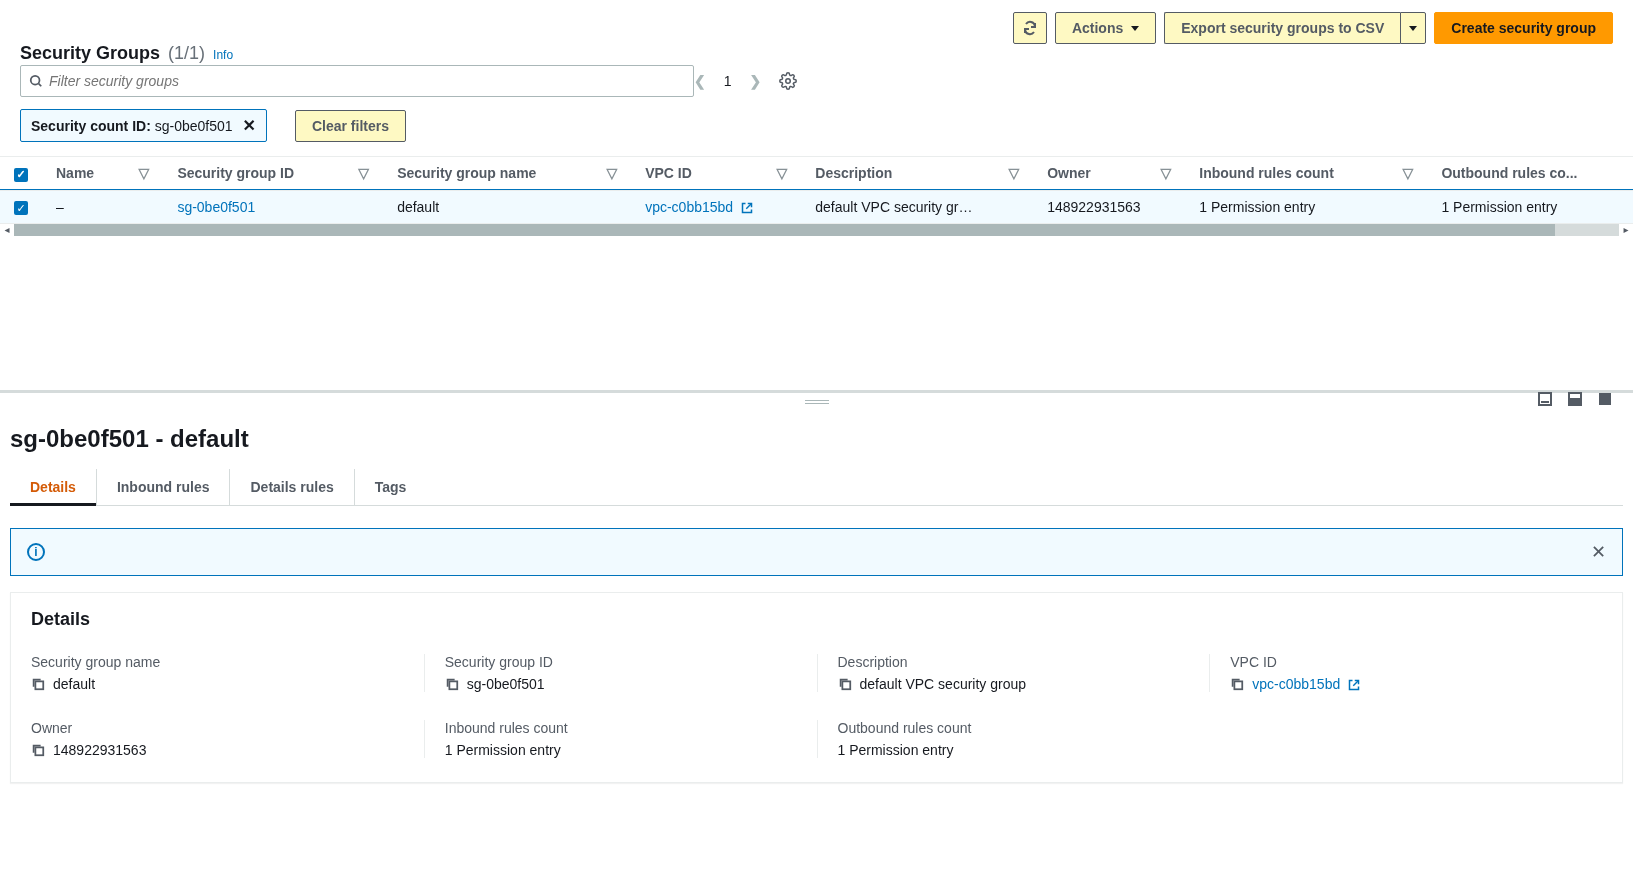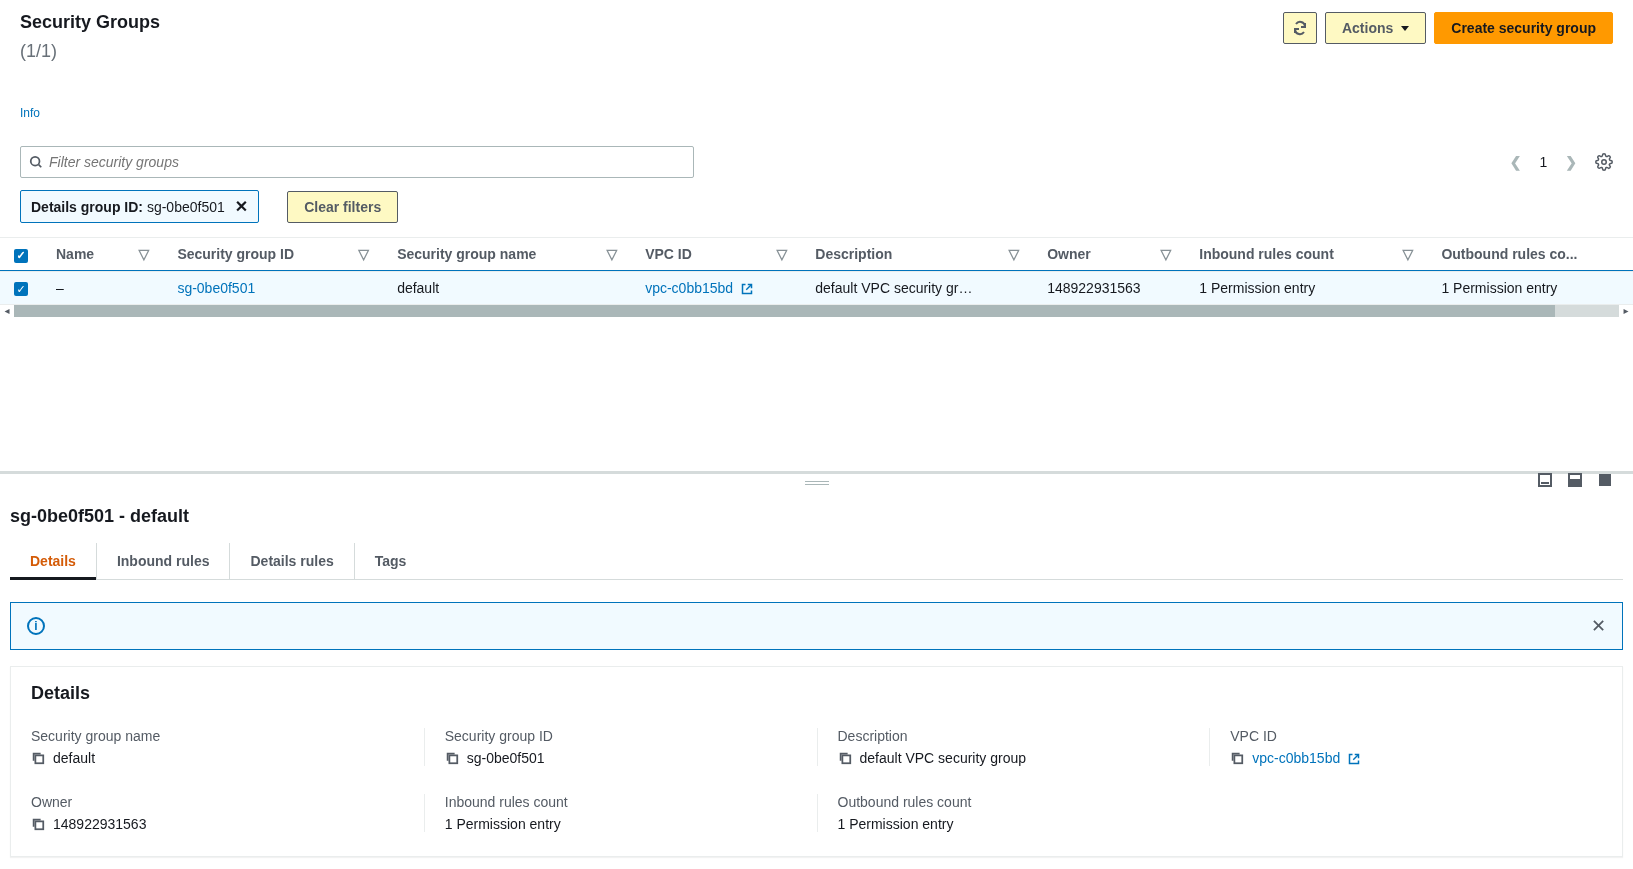--- a/index.html
+++ b/index.html
@@ -4,21 +4,21 @@
 <style>
   * { box-sizing: border-box; margin: 0; padding: 0; }
   body {
     font-family: "Amazon Ember", "Helvetica Neue", Arial, sans-serif;
     font-size: 14px;
     color: #16191f;
     background: #ffffff;
   }
   .top-panel { padding: 12px 20px 0 20px; }
   .header-row { display: flex; justify-content: space-between; align-items: flex-start; }
-  .title-group { display: flex; align-items: baseline; gap: 8px; flex-direction: column; }
+  .title-group { display: flex; align-items: baseline; gap: 8px; }
   .title { font-size: 18px; font-weight: 700; }
   .count { font-size: 18px; font-weight: 400; color: #687078; }
   .info-link { color: #0073bb; font-size: 12px; cursor: pointer; margin-top: 36px; }
   .actions-row { display: flex; gap: 8px; align-items: stretch; }
   .btn {
     border: 1px solid #545b64;
     background: #fef9c3;
     color: #545b64;
     border-radius: 2px;
     padding: 6px 16px;
@@ -39,21 +39,21 @@
   .btn-split { display: inline-flex; }
   .btn-split .btn:first-child { border-right: none; border-radius: 2px 0 0 2px; }
   .btn-split .btn:last-child { border-radius: 0 2px 2px 0; padding: 6px 8px; }
   .caret-down {
     width: 0; height: 0;
     border-left: 4px solid transparent;
     border-right: 4px solid transparent;
     border-top: 5px solid #16191f;
     display: inline-block;
   }
-  .search-row { margin-top: 26px; display:flex; justify-content: space-between; align-items:center; }
+  .search-row { margin-top: 1px; display:flex; align-items:center; }
   .search-box {
     display: flex; align-items: center;
     border: 1px solid #aab7b8; border-radius: 2px;
     padding: 4px 8px; width: 674px; height: 32px;
   }
   .search-box input {
     border: none; outline: none; font-size: 14px;
     color: #687078; flex: 1; margin-left: 6px;
     font-style: italic;
   }
@@ -90,21 +90,21 @@
   }
   .whitespace-area { height: 150px; background:#fff; }
   .hscroll { height:12px; background:#d5dbdb; position:relative; }
   .hscroll-thumb { position:absolute; left:0; top:0; height:12px; width:96%; background:#aab7b8; }
   .divider { height:3px; background:#d5dbdb; margin-top:4px;}
   .drag-handle { height:18px; display:flex; align-items:center; justify-content:center; color:#aab7b8; position:relative;}
   .drag-handle .lines { width:24px; border-top:1px solid #aab7b8; border-bottom:1px solid #aab7b8; height:4px;}
   .panel-controls { position:absolute; right:20px; top:-2px; display:flex; gap:14px; color:#545b64;}
   .panel-controls svg, .panel-controls span { cursor:pointer; }
   .details-panel { padding: 6px 10px 20px 10px; }
-  .detail-title { font-size:18px; font-weight:700; padding: 8px 0 16px 0;}
+  .detail-title { font-size:24px; font-weight:700; padding: 8px 0 16px 0;}
   .tabs { display:flex; border-bottom:1px solid #d5dbdb; }
   .tab {
     padding: 10px 20px; font-size:14px; font-weight:700; color:#545b64;
     cursor:pointer; position:relative;
   }
   .tab.active { color:#d45b07; }
   .tab.active::after {
     content:""; position:absolute; left:0; right:0; bottom:-1px;
     height:3px; background:#16191f;
   }
@@ -162,20 +162,28 @@
               <path d="M3 13V9h4"></path>
             <path d="M13 6a5 5 0 0 0-9-2"></path>
               <path d="M3 10a5 5 0 0 0 9 2"></path>
           </svg>
         </span>
       </button>
       <button class="btn">
         <span>Actions</span>
         <span class="caret-down"></span>
       </button>
+      <div class="btn-split">
+        <button class="btn">
+          <span>Export security groups to CSV</span>
+        </button>
+        <button class="btn">
+          <span class="caret-down"></span>
+        </button>
+      </div>
       <button class="btn primary">
         <span>Create security group</span>
       </button>
     </div>
   </div>
 
   <div class="search-row">
     <div class="search-box">
       <span>
         <svg width="14" height="14" viewBox="0 0 16 16" fill="none" stroke="#545b64" stroke-width="2">
@@ -194,21 +202,21 @@
           <circle cx="12" cy="12" r="3"></circle>
           <path d="M19.4 15a1.7 1.7 0 0 0 .34 1.87l.06.06a2 2 0 1 1-2.83 2.83l-.06-.06a1.7 1.7 0 0 0-1.87-.34 1.7 1.7 0 0 0-1 1.55V21a2 2 0 1 1-4 0v-.09a1.7 1.7 0 0 0-1-1.55 1.7 1.7 0 0 0-1.87.34l-.06.06a2 2 0 1 1-2.83-2.83l.06-.06a1.7 1.7 0 0 0 .34-1.87 1.7 1.7 0 0 0-1.55-1H3a2 2 0 1 1 0-4h.09a1.7 1.7 0 0 0 1.55-1 1.7 1.7 0 0 0-.34-1.87l-.06-.06a2 2 0 1 1 2.83-2.83l.06.06a1.7 1.7 0 0 0 1.87.34H9a1.7 1.7 0 0 0 1-1.55V3a2 2 0 1 1 4 0v.09a1.7 1.7 0 0 0 1 1.55 1.7 1.7 0 0 0 1.87-.34l.06-.06a2 2 0 1 1 2.83 2.83l-.06.06a1.7 1.7 0 0 0-.34 1.87V9a1.7 1.7 0 0 0 1.55 1H21a2 2 0 1 1 0 4h-.09a1.7 1.7 0 0 0-1.55 1z"></path>
         </svg>
       </span>
     </div>
   </div>
 
   <div class="filter-chips-row">
     <div class="chip">
       <span>
-        <b>Details group ID:</b>
+        <b>Security count ID:</b>
         <span>sg-0be0f501</span>
       </span>
       <span class="chip-close">✕</span>
     </div>
     <button class="btn">
       <span>Clear filters</span>
     </button>
   </div>
 </div>
 

